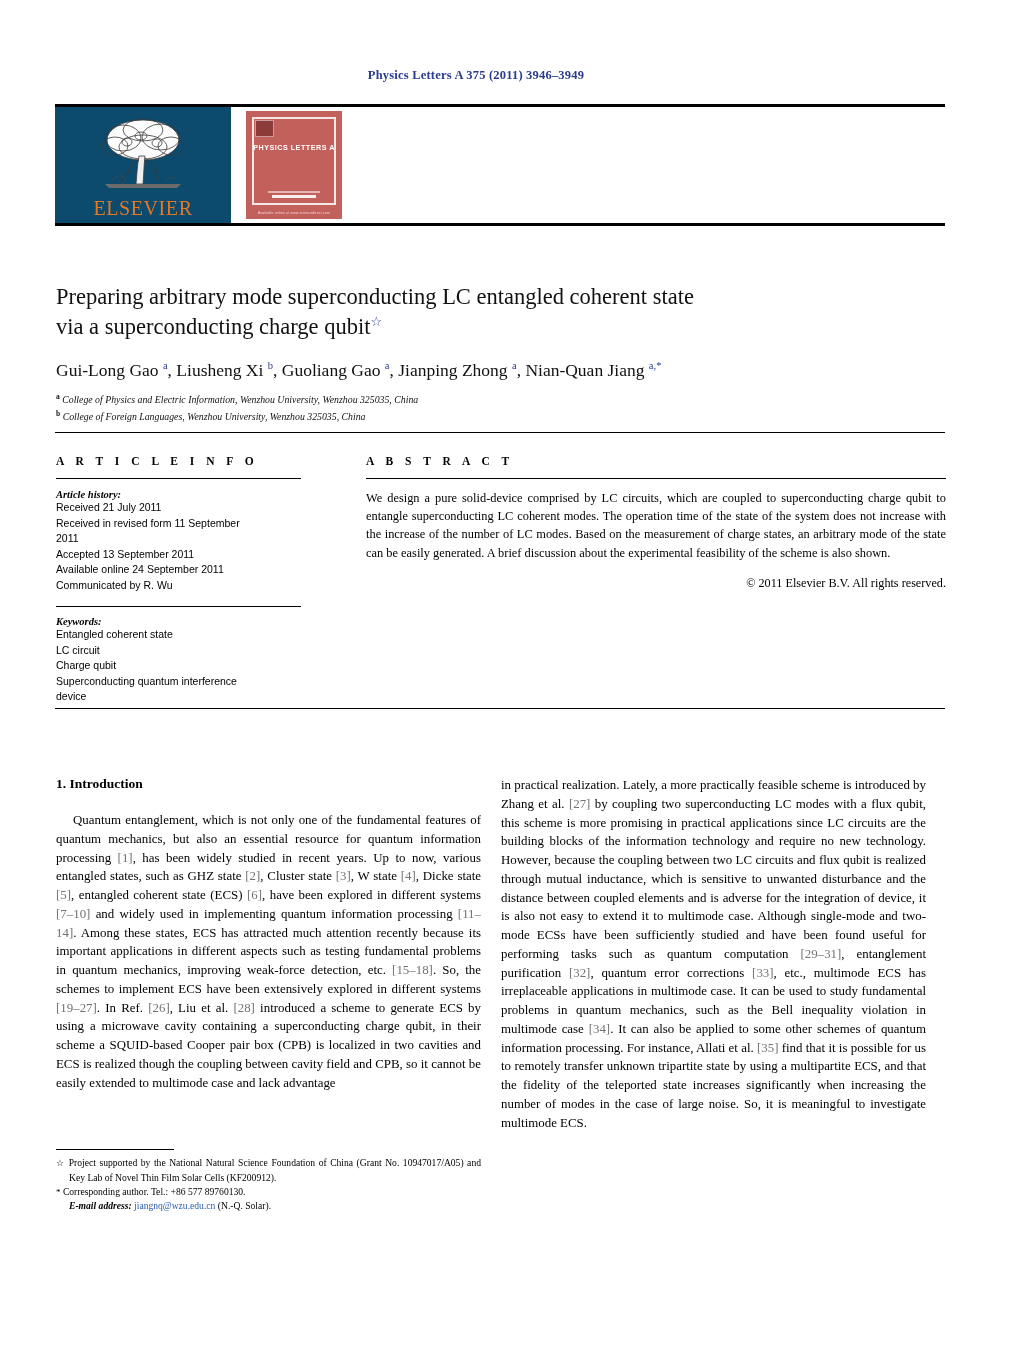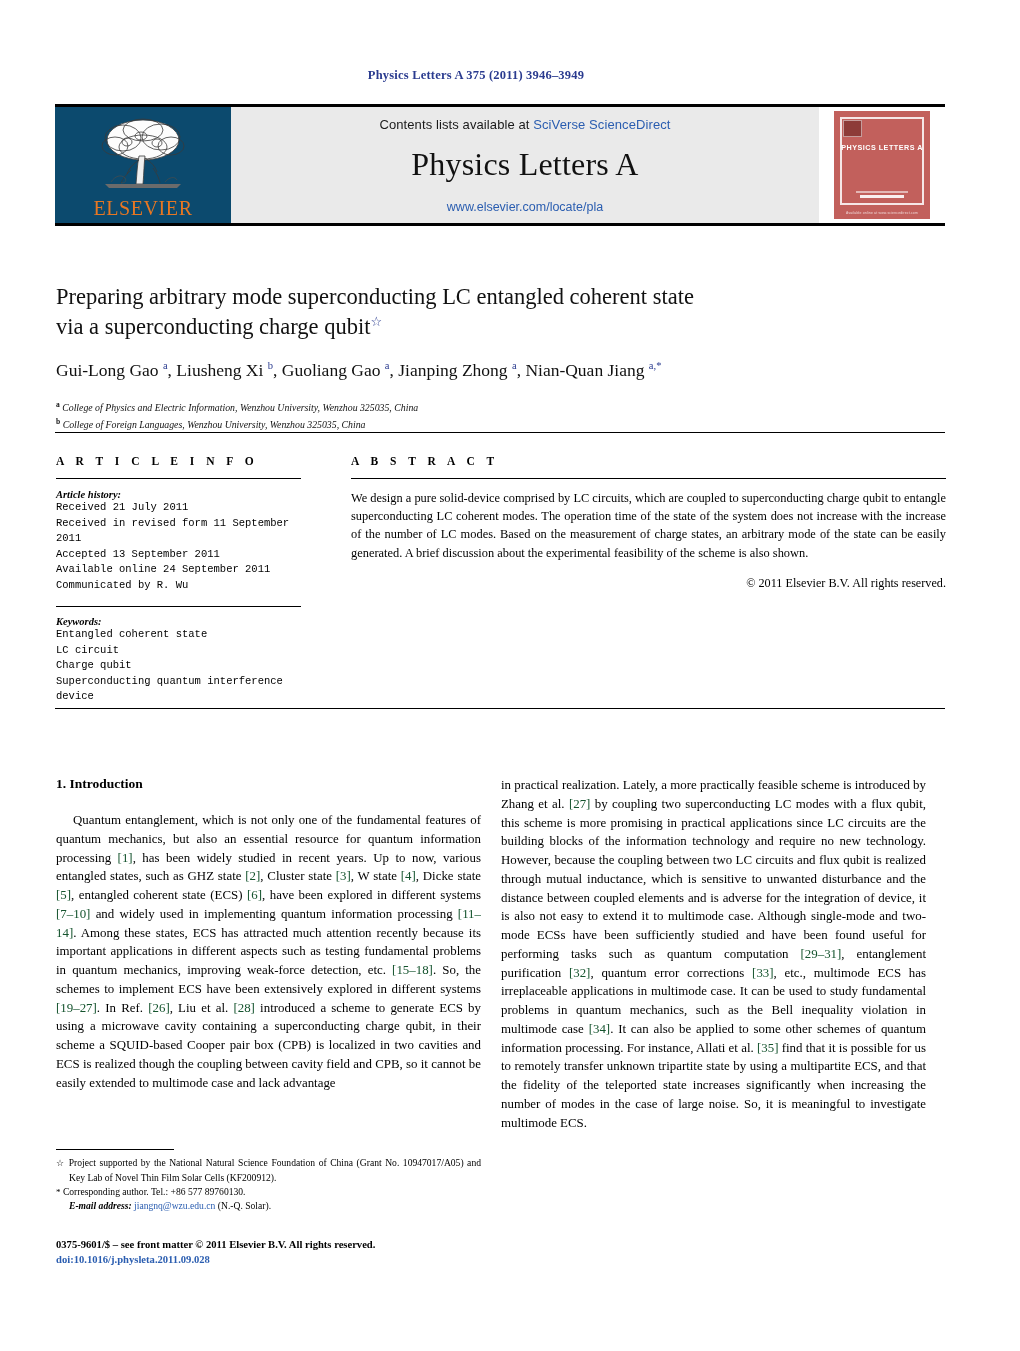--- a/index.html
+++ b/index.html
@@ -214,21 +214,21 @@
     font-size: 17.5px;
     color: #111;
     line-height: 1.3;
   }
   .authors sup {
     font-size: 10.5px;
     color: #2a3b8f;
     vertical-align: super;
   }
   .affils {
-    margin-top: 17px;
+    margin-top: 9px;
     font-family: "Liberation Serif", serif;
     font-style: italic;
     font-size: 9.8px;
     line-height: 1.52;
     color: #111;
   }
   .affils sup {
     font-style: normal;
     font-weight: bold;
     font-size: 7.5px;
@@ -242,20 +242,21 @@
     top: 432px;
     width: 890px;
     border-top: 1px solid #000;
   }
   .info-abs {
     position: absolute;
     left: 56px;
     top: 455px;
     width: 890px;
     display: flex;
+    gap: 15px;
   }
   .col-info {
     width: 245px;
     flex: 0 0 245px;
     margin-right: 50px;
   }
   .col-abs {
     flex: 1 1 auto;
   }
   .sec-head {
@@ -271,21 +272,21 @@
     margin-bottom: 10px;
   }
   .info-label {
     font-family: "Liberation Serif", serif;
     font-style: italic;
     font-weight: bold;
     font-size: 10.5px;
     color: #000;
   }
   .info-line {
-    font-family: Liberation Mono, monospace;
+    font-family: Liberation Sans, sans-serif;
     font-size: 10.5px;
     line-height: 1.48;
     color: #000;
   }
   .info-gap-rule {
     border-top: 1.5px solid #000;
     margin-top: 13px;
     margin-bottom: 9px;
   }
   .abs-text {
@@ -338,21 +339,21 @@
     text-align: justify;
     color: #000;
     margin: 0;
     text-indent: 17px;
     hyphens: manual;
   }
   .para.cont {
     text-indent: 0;
   }
   .ref {
-    color: #14532d;
+    color: #737373;
   }
 
   
   .footnote {
     position: absolute;
     left: 56px;
     top: 1149px;
     width: 425px;
   }
   .fn-rule {
@@ -429,27 +430,20 @@
           </g>
           <path d="M14 72 L90 72 L86 76 L18 76 Z" fill="#6b6b6b"></path>
           <g stroke="#4a4a4a" stroke-width="0.7" fill="none">
             <path d="M20 70 C24 64 30 62 34 66 C36 69 34 71 30 71"></path>
             <path d="M74 70 C78 65 84 64 86 68"></path>
           </g>
         </svg>
         <div class="elsevier-word">ELSEVIER</div>
       </div>
 
-      <div class="center-panel">
-        <div class="contents-line">
-          <span>Contents lists available at </span><span class="sd-link">SciVerse ScienceDirect</span>
-        </div>
-        <div class="journal-title">Physics Letters A</div>
-        <div class="journal-url">www.elsevier.com/locate/pla</div>
-      </div>
 
       <div class="cover-block">
         <div class="cover">
           <div class="cover-frame"></div>
           <div class="cover-badge"></div>
           <div class="cover-title">PHYSICS LETTERS A</div>
           <div class="cover-footline"></div>
           <div class="cover-footline2"></div>
           <div class="cover-bottomtext">Available online at www.sciencedirect.com</div>
         </div>
@@ -541,18 +535,14 @@
       <span class="marker">*</span>
       <span>Corresponding author. Tel.: +86 577 89760130.</span>
     </div>
     <div class="fn-line" style="padding-left:13px;">
       <span class="fn-italic">E-mail address:</span>
       <span class="fn-mail">jiangnq@wzu.edu.cn</span>
       <span>(N.-Q. Solar).</span>
     </div>
   </div>
 
-  <div class="imprint">
-    <div>0375-9601/$ – see front matter © 2011 Elsevier B.V. All rights reserved.</div>
-    <div class="doi">doi:10.1016/j.physleta.2011.09.028</div>
-  </div>
 
 </div>
 
 </body></html>

